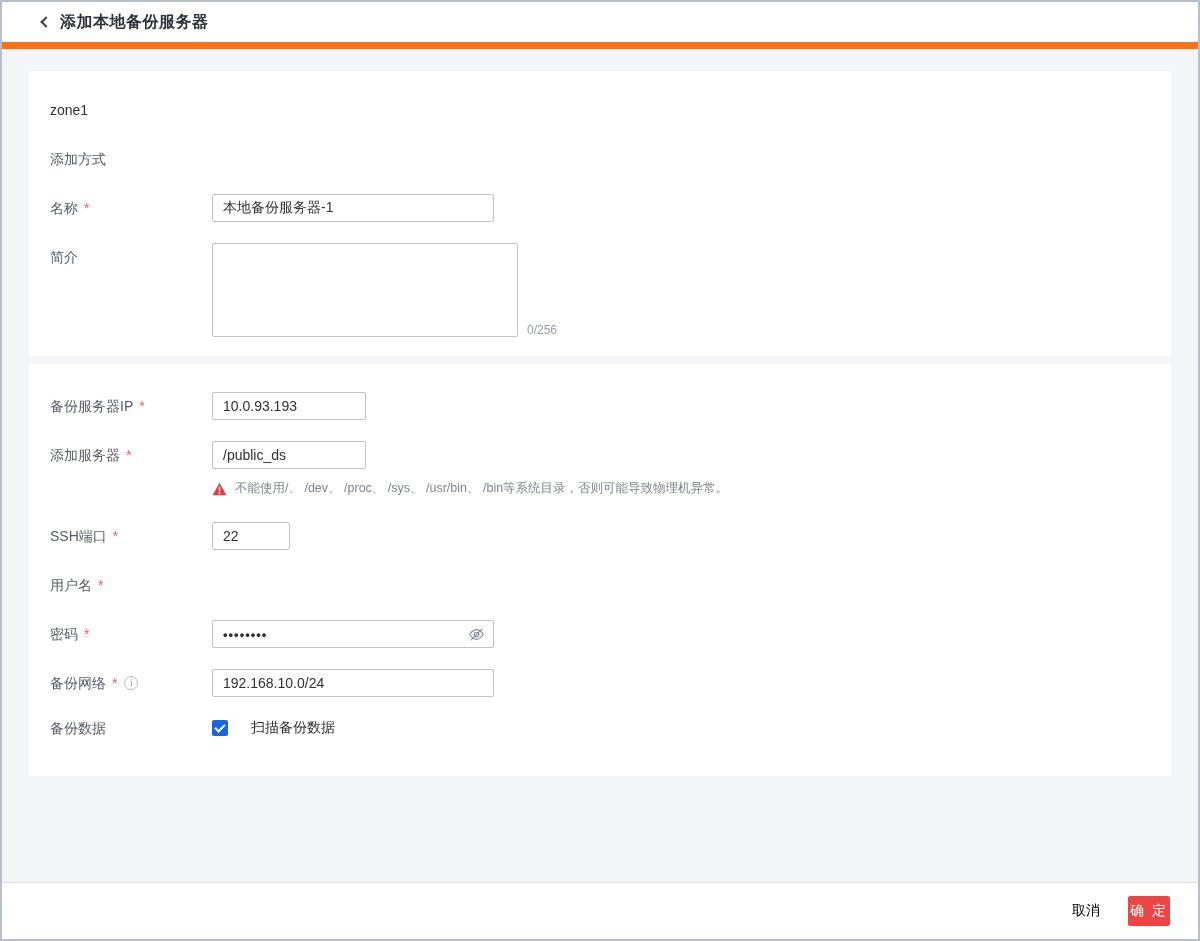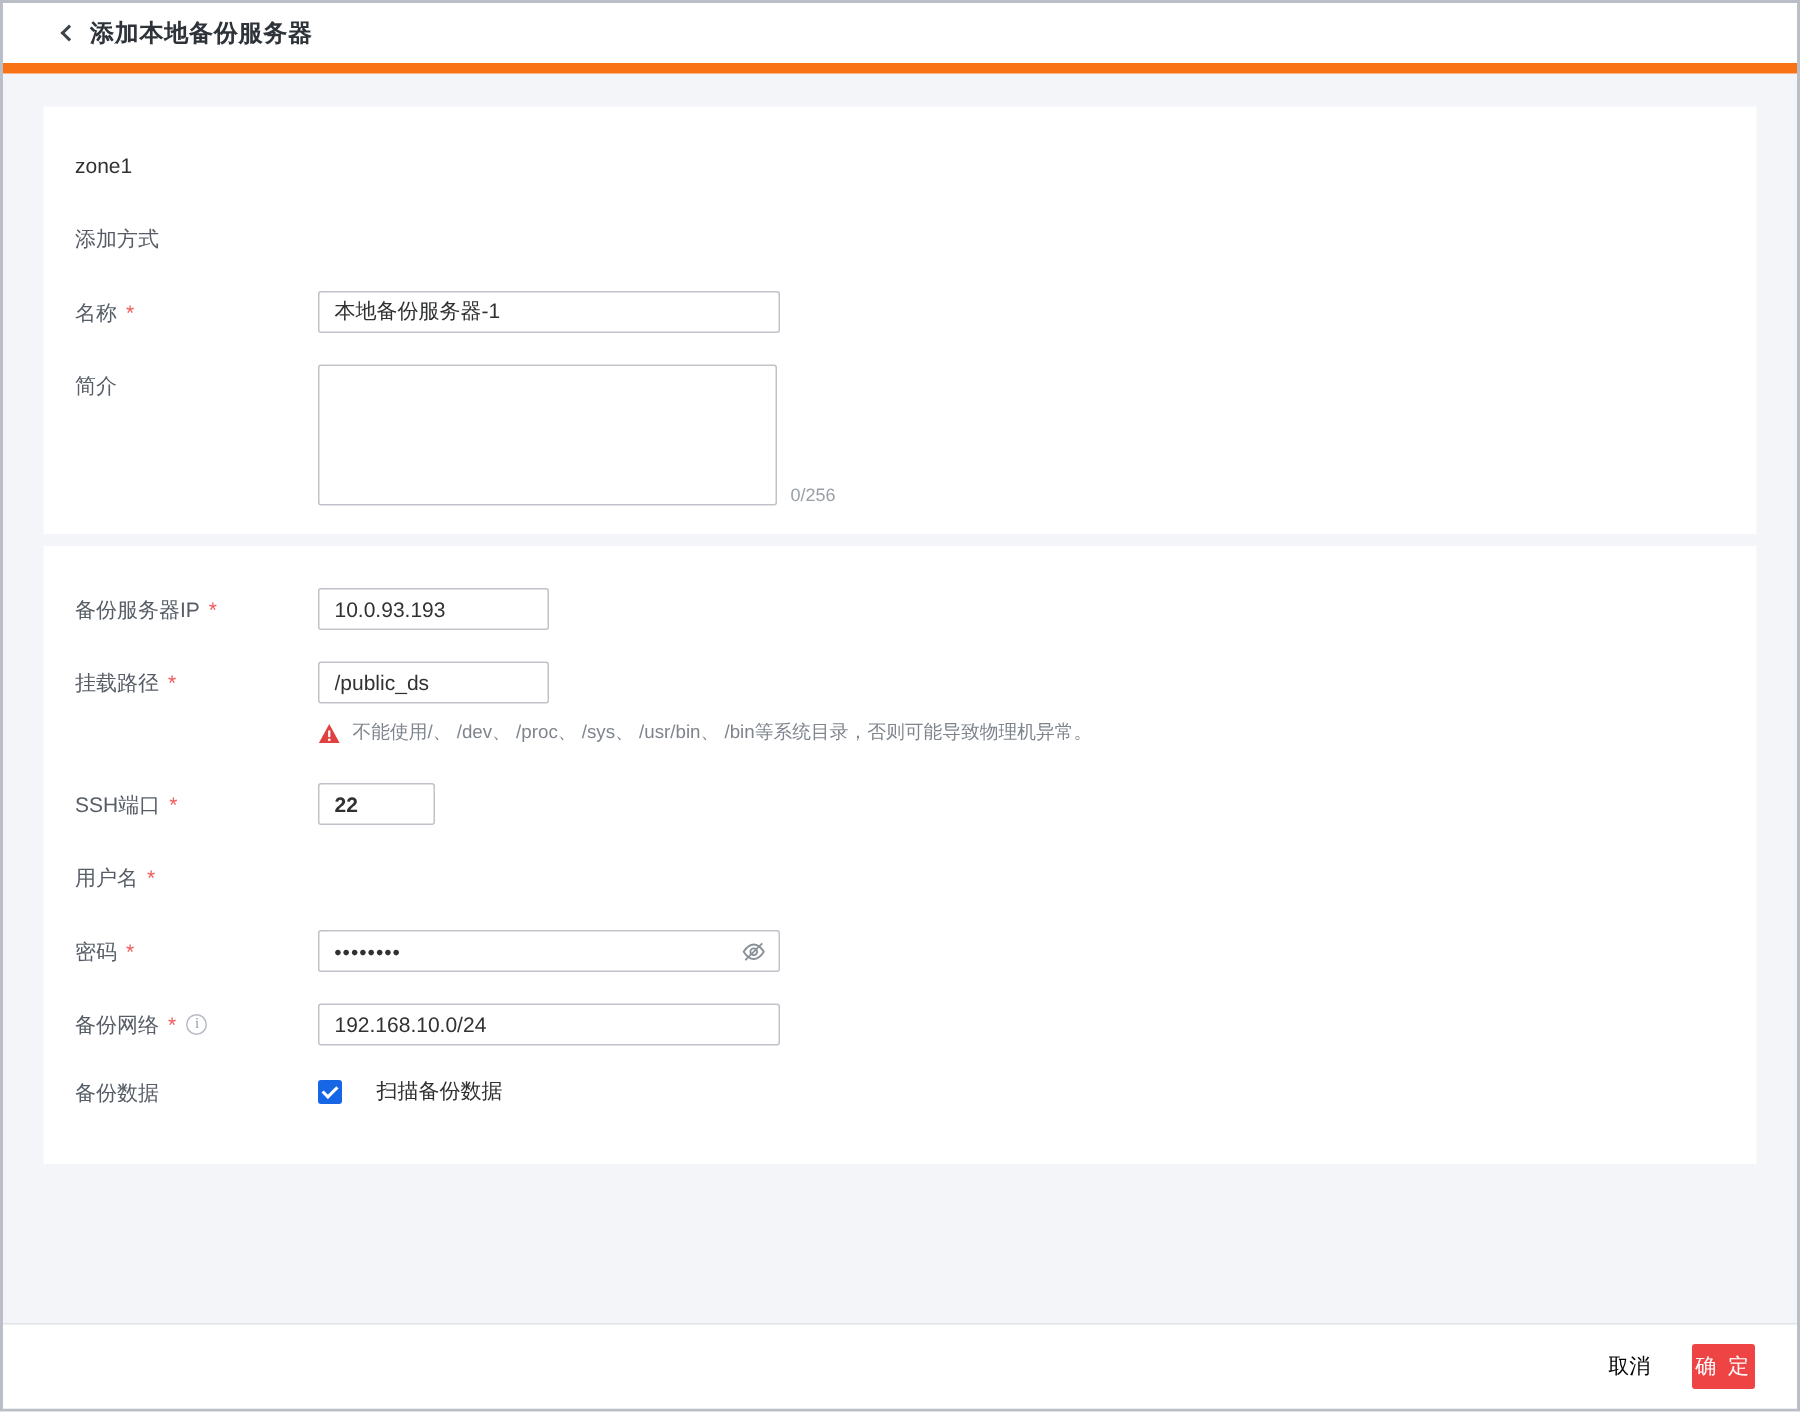--- a/index.html
+++ b/index.html
@@ -61,23 +61,23 @@
   .required-mark { color: #f05b5b; font-size: 14px; margin-left: 2px; line-height: 28px; }
   .field-area { display: flex; align-items: flex-start; }
   .static-value { font-size: 14px; color: #303133; line-height: 28px; }
 
   .text-input {
     height: 28px; border: 1px solid #bfc3c9; border-radius: 2px;
     padding: 0 10px; font-size: 14px; color: #303133;
     font-family: "Liberation Sans", "DejaVu Sans", sans-serif;
     background: #fff; outline: none; display: block;
   }
-  .w-wide  { width: 308px; }
+  .w-wide  { width: 282px; }
   .w-med   { width: 154px; }
-  .w-small { width: 78px; font-weight: bold; }
+  .w-small { width: 78px; }
 
   textarea.text-input {
     width: 306px; height: 94px; resize: none; padding: 6px 10px;
     line-height: 18px;
   }
   .counter {
     align-self: flex-end; margin-left: 9px;
     font-size: 12px; color: #9aa0a8; line-height: 14px;
   }
 
@@ -210,21 +210,21 @@
           <span>备份服务器IP</span>
           <span class="required-mark">*</span>
         </div>
         <div class="field-area">
           <input class="text-input w-med" type="text" value="10.0.93.193" style="">
         </div>
       </div>
 
       <div class="form-row" style="margin-bottom:0;">
         <div class="form-label">
-          <span>挂载路径</span>
+          <span>添加服务器</span>
           <span class="required-mark">*</span>
         </div>
         <div class="field-area">
           <input class="text-input w-med" type="text" value="/public_ds" style="">
         </div>
       </div>
 
       <div class="warning-line">
         <svg class="warning-icon" viewBox="0 0 16 15">
           <path d="M8 0.8 L15.4 14.2 L0.6 14.2 Z" fill="#e0403f"></path>

